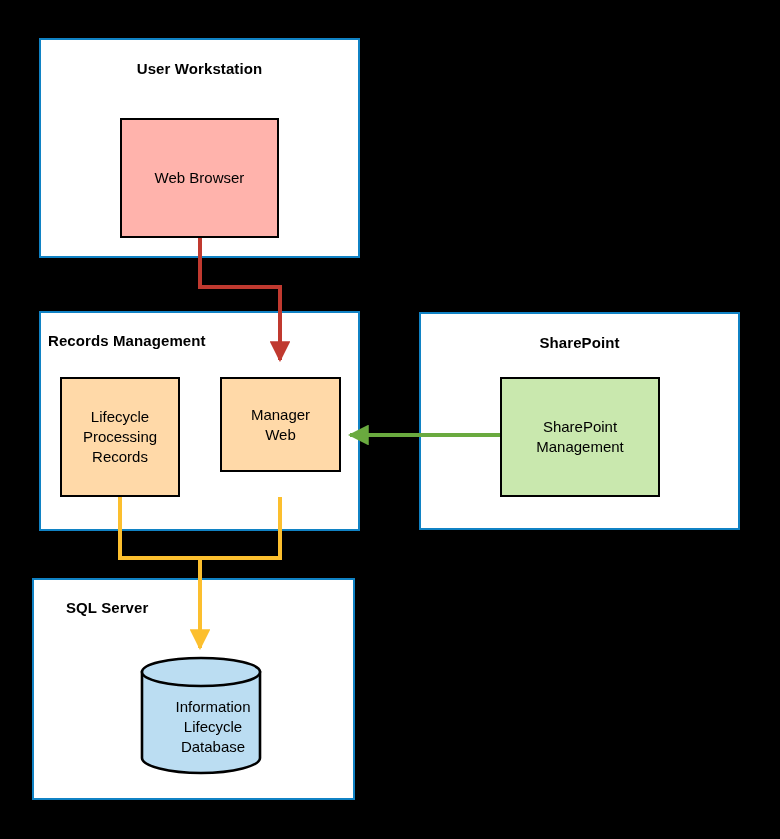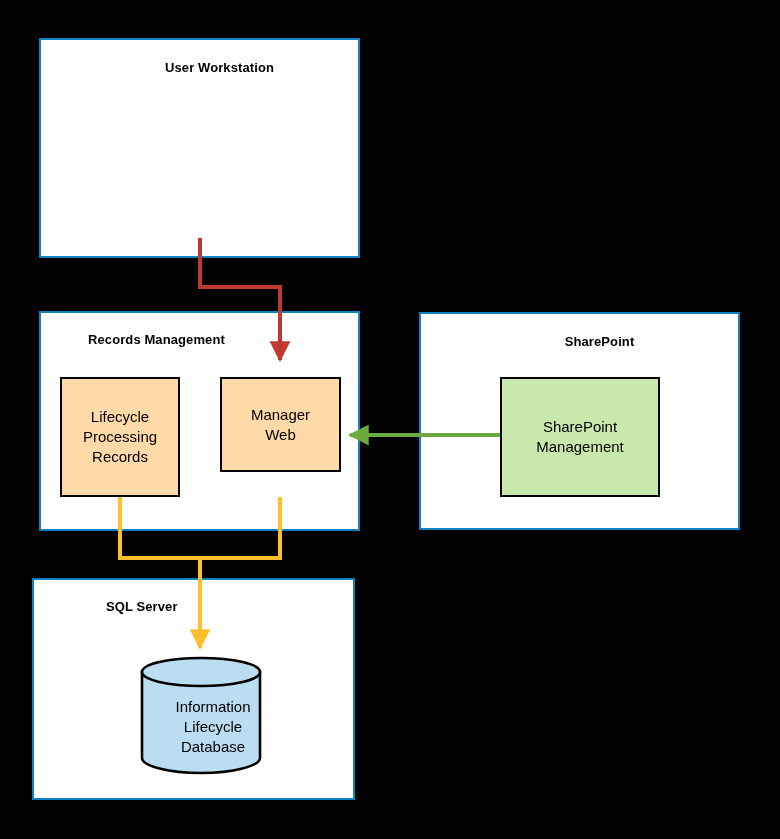--- a/index.html
+++ b/index.html
@@ -17,26 +17,25 @@
     font-family: "Liberation Sans", sans-serif;
   }
   .container-box {
     position: absolute;
     background: #ffffff;
     border: 2px solid #1082c4;
     box-sizing: border-box;
   }
   .container-title {
     position: absolute;
-    font-size: 13px;
+    font-size: 15px;
     font-weight: bold;
     color: #000000;
     white-space: nowrap;
     letter-spacing: 0.1px;
-    padding-left: 40px;
   }
   .title-center {
     left: 0;
     right: 0;
     text-align: center;
   }
   .title-left {
     text-align: left;
   }
   .node {
@@ -113,20 +112,23 @@
 
     <polyline points="200,238 200,287 280,287 280,360" fill="none" stroke="#c0392f" stroke-width="4" stroke-linejoin="miter" stroke-linecap="butt" marker-end="url(#arrow-red)"></polyline>
 
     <polyline points="500,435 350,435" fill="none" stroke="#6aaa3f" stroke-width="4" stroke-linejoin="miter" stroke-linecap="butt" marker-end="url(#arrow-green)"></polyline>
 
     <polyline points="280,497 280,558 202,558" fill="none" stroke="#fcbf2e" stroke-width="4" stroke-linejoin="miter" stroke-linecap="butt"></polyline>
 
     <polyline points="120,497 120,558 200,558 200,648" fill="none" stroke="#fcbf2e" stroke-width="4" stroke-linejoin="miter" stroke-linecap="butt" marker-end="url(#arrow-yellow)"></polyline>
   </svg>
 
+  <div class="node node-browser" id="node-web-browser" style="left: 120px; top: 118px; width: 159px; height: 120px; background: rgb(255, 179, 172); border-color: rgb(0, 0, 0);">
+    <span class="node-label">Web Browser</span>
+  </div>
 
   <div class="node node-service" id="node-lifecycle-processing-service" style="left: 60px; top: 377px; width: 120px; height: 120px; background: rgb(255, 217, 168); border-color: rgb(0, 0, 0);">
     <span>
       <span class="node-label">Lifecycle</span>
       <span class="node-label">Processing</span>
       <span class="node-label">Records</span>
     </span>
   </div>
 
   <div class="node node-service" id="node-manager-web" style="left: 220px; top: 377px; width: 121px; height: 95px; background: rgb(255, 217, 168); border-color: rgb(0, 0, 0);">

